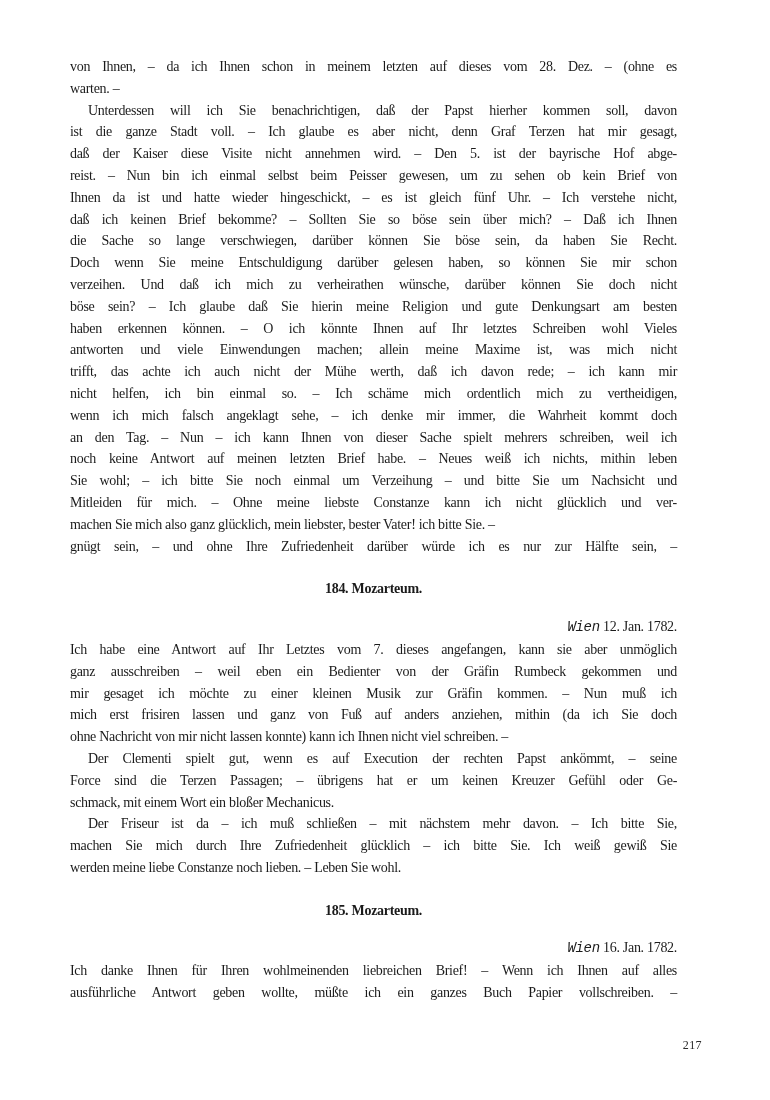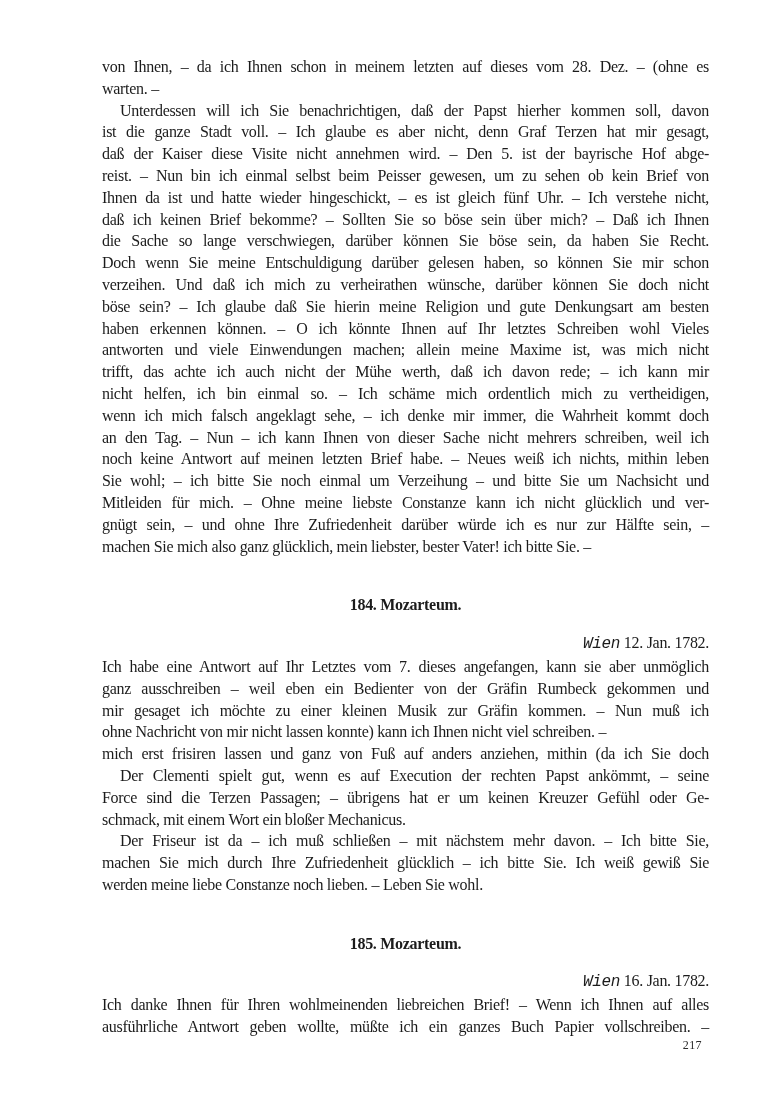--- a/index.html
+++ b/index.html
@@ -10,36 +10,36 @@
   }
   .page {
     position: relative;
     width: 770px; height: 1100px;
     background: #ffffff;
     color: #1b1b1b;
     overflow: hidden;
   }
   .text-block {
     position: absolute;
-    left: 102px; top: 56px; width: 607px;
-    font-size: 16px;
+    left: 70px; top: 56px; width: 607px;
+    font-size: 14px;
     line-height: 21.8px;
     letter-spacing: -0.3px;
   }
   .line {
     text-align: justify;
     text-align-last: justify;
     text-justify: inter-word;
     white-space: normal;
   }
   .line.last { text-align-last: left; }
   .line.indent-first { text-indent: 18px; }
   .it { }
   .letter-heading {
-    margin-top: 37px;
+    margin-top: 21px;
     text-align: center;
     font-weight: 700;
   }
   .dateline {
     margin-top: 16px;
     text-align: right;
   }
   .dateline .place { font-style: italic; font-family: Liberation Mono, monospace; }
   .folio {
     position: absolute;
@@ -67,35 +67,35 @@
         <div class="line">daß ich keinen Brief bekomme? – Sollten Sie so böse sein über mich? – Daß ich Ihnen</div>
         <div class="line">die Sache so lange verschwiegen, darüber können Sie böse sein, da haben Sie Recht.</div>
         <div class="line">Doch wenn Sie meine Entschuldigung darüber gelesen haben, so können Sie mir schon</div>
         <div class="line">verzeihen. Und daß ich mich zu verheirathen wünsche, darüber können Sie doch nicht</div>
         <div class="line">böse sein? – Ich glaube daß Sie hierin meine Religion und gute Denkungsart am besten</div>
         <div class="line">haben erkennen können. – O ich könnte Ihnen auf Ihr letztes Schreiben wohl Vieles</div>
         <div class="line">antworten und viele Einwendungen machen; allein meine Maxime ist, was mich nicht</div>
         <div class="line">trifft, das achte ich auch nicht der Mühe werth, daß ich davon rede; – ich kann mir</div>
         <div class="line">nicht helfen, ich bin einmal so. – Ich schäme mich ordentlich mich zu vertheidigen,</div>
         <div class="line">wenn ich mich falsch angeklagt sehe, – ich denke mir immer, die Wahrheit kommt doch</div>
-        <div class="line">an den Tag. – Nun – ich kann Ihnen von dieser Sache nicht mehrers schreiben, weil ich</div>
+        <div class="line">an den Tag. – Nun – ich kann Ihnen von dieser Sache spielt mehrers schreiben, weil ich</div>
         <div class="line">noch keine Antwort auf meinen letzten Brief habe. – Neues weiß ich nichts, mithin leben</div>
         <div class="line">Sie wohl; – ich bitte Sie noch einmal um Verzeihung – und bitte Sie um Nachsicht und</div>
         <div class="line">Mitleiden für mich. – Ohne meine liebste Constanze kann ich nicht glücklich und ver-</div>
+        <div class="line last">machen Sie mich also ganz glücklich, mein liebster, bester Vater! ich bitte Sie. –</div>
         <div class="line">gnügt sein, – und ohne Ihre Zufriedenheit darüber würde ich es nur zur Hälfte sein, –</div>
-        <div class="line last">machen Sie mich also ganz glücklich, mein liebster, bester Vater! ich bitte Sie. –</div>
       </div>
       <div class="letter-heading">184. Mozarteum.</div>
       <div class="dateline"><span class="place">Wien</span><span> 12. Jan. 1782.</span></div>
       <div class="para">
         <div class="line">Ich habe eine Antwort auf Ihr Letztes vom 7. dieses angefangen, kann sie aber unmöglich</div>
         <div class="line">ganz ausschreiben – weil eben ein Bedienter von der Gräfin Rumbeck gekommen und</div>
         <div class="line">mir gesaget ich möchte zu einer kleinen Musik zur Gräfin kommen. – Nun muß ich</div>
+        <div class="line">mich erst frisiren lassen und ganz von Fuß auf anders anziehen, mithin (da ich Sie doch</div>
         <div class="line last">ohne Nachricht von mir nicht lassen konnte) kann ich Ihnen nicht viel schreiben. –</div>
-        <div class="line">mich erst frisiren lassen und ganz von Fuß auf anders anziehen, mithin (da ich Sie doch</div>
       </div>
       <div class="para">
         <div class="line indent-first"><span>Der </span><span class="it">Clementi</span><span> spielt gut, wenn es auf Execution der rechten Papst ankömmt, – seine</span></div>
         <div class="line">Force sind die Terzen Passagen; – übrigens hat er um keinen Kreuzer Gefühl oder Ge-</div>
         <div class="line last">schmack, mit einem Wort ein bloßer Mechanicus.</div>
       </div>
       <div class="para">
         <div class="line indent-first">Der Friseur ist da – ich muß schließen – mit nächstem mehr davon. – Ich bitte Sie,</div>
         <div class="line">machen Sie mich durch Ihre Zufriedenheit glücklich – ich bitte Sie. Ich weiß gewiß Sie</div>
         <div class="line last">werden meine liebe Constanze noch lieben. – Leben Sie wohl.</div>

